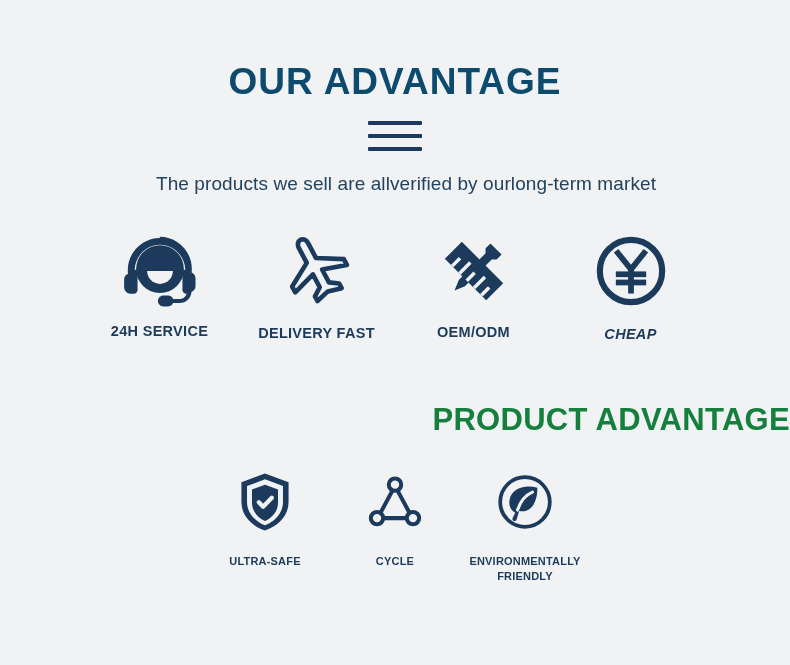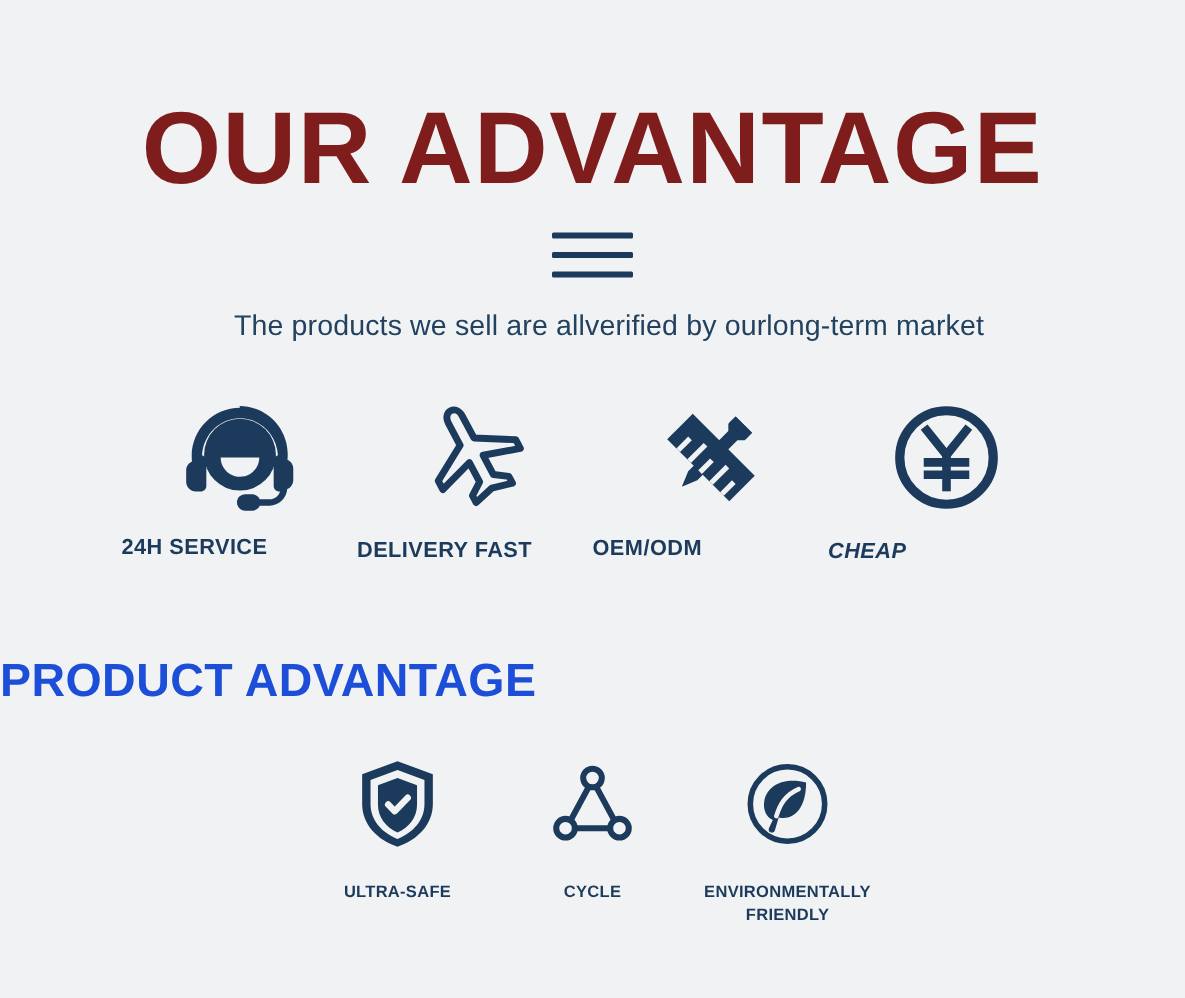--- a/index.html
+++ b/index.html
@@ -18,24 +18,24 @@
 
   .page {
     width: 790px;
     height: 665px;
     position: relative;
   }
 
   
   .main-title {
     text-align: center;
-    font-size: 68px;
+    font-size: 37px;
     font-weight: 700;
     letter-spacing: 1px;
-    color: #7f1d1d;
+    color: #0c4a6e;
     margin: 0;
     padding-top: 62px;
     line-height: 1.1;
   }
 
   .divider {
     width: 54px;
     margin: 18px auto 0 auto;
     display: flex;
     flex-direction: column;
@@ -63,20 +63,21 @@
   
   .feature-row-1 {
     display: flex;
     justify-content: center;
     align-items: flex-start;
     padding-top: 28px;
     gap: 0px;
   }
   .feature-row-1 .feature {
     width: 157px;
+    text-align: center;
   }
 
   .feature .icon-wrap {
     height: 96px;
     display: flex;
     align-items: center;
     justify-content: center;
   }
   .feature .label {
     font-size: 14.5px;
@@ -87,24 +88,24 @@
     margin-top: 4px;
   }
 
   .feature-row-1 .f-0 .label { margin-top: 3px; }
   .feature-row-1 .f-1 .label { margin-top: 4px; }
   .feature-row-1 .f-2 .label { margin-top: 5px; }
   .feature-row-1 .f-3 .label { margin-top: 6px; font-style: italic; }
 
   
   .section2-title {
-    text-align: left;
+    text-align: right;
     font-size: 31px;
     font-weight: 700;
-    color: #1d4ed8;
+    color: #15803d;
     margin: 0;
     padding-top: 58px;
     letter-spacing: 0.3px;
   }
 
   .feature-row-2 {
     display: flex;
     justify-content: center;
     align-items: flex-start;
     padding-top: 26px;

